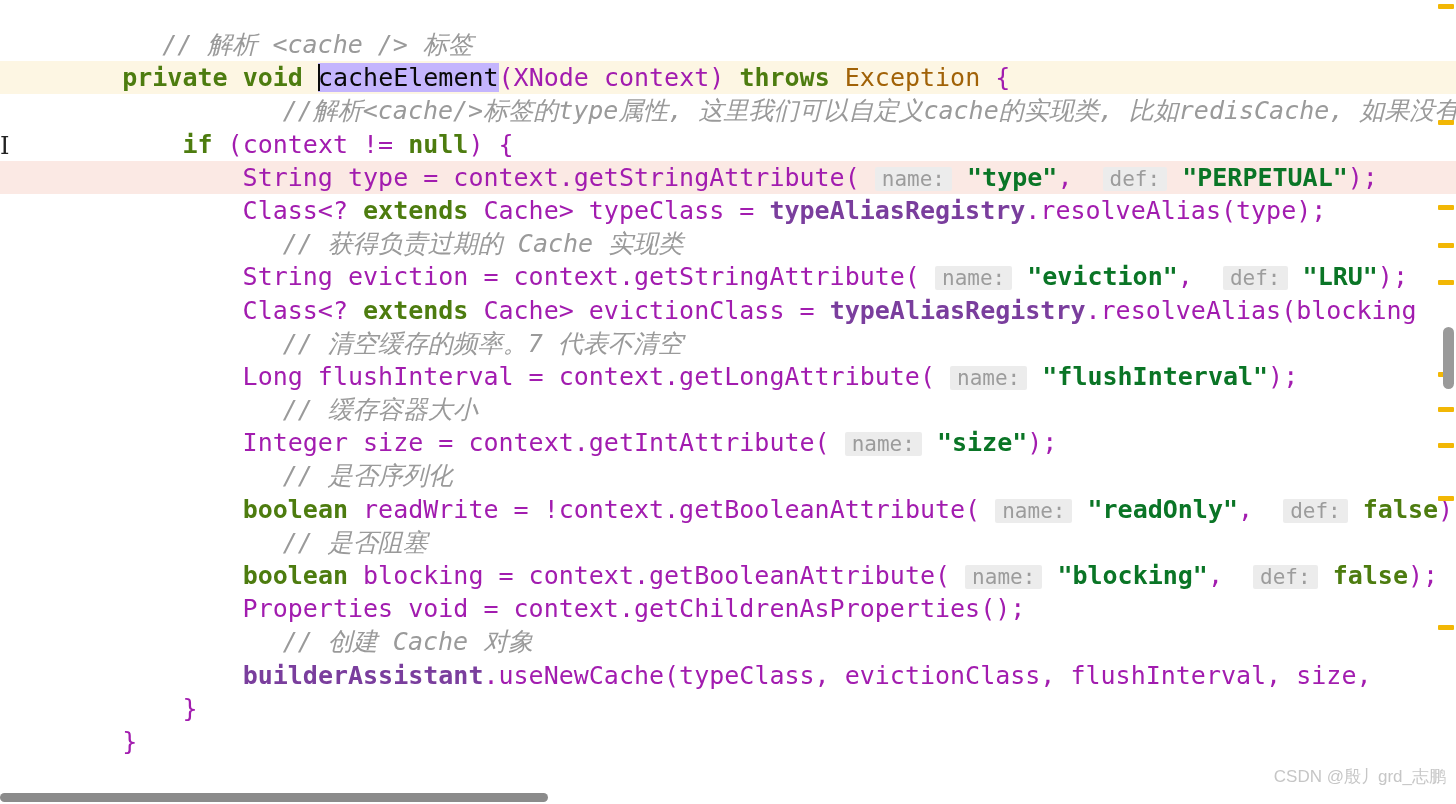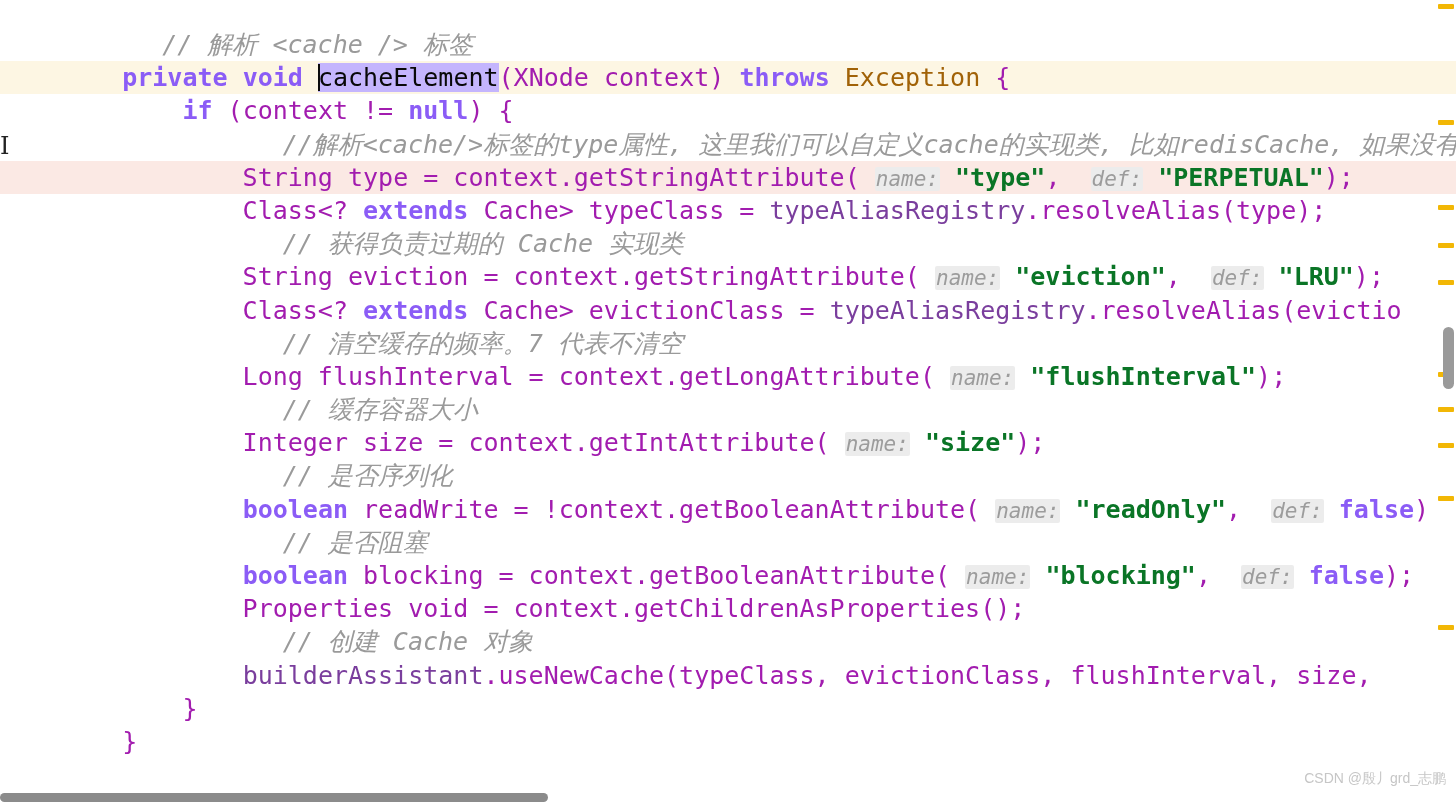--- a/index.html
+++ b/index.html
@@ -62,26 +62,26 @@
     top: 0;
     width: 1px;
     background: #d8d8d8;
     z-index: 1;
   }
   .guide.g1 { left: 67px; }
   .guide.g2 { left: 132px; }
   .guide.g3 { left: 196px; }
 
   
-  .kw      { color: #8b5cf6; font-weight: bold; }
+  .kw      { color: #4d7c0f; font-weight: bold; }
   .cmt     { color: #9a9a9a; font-style: italic; margin-left: 40px; }
   .str     { color: #0a7526; font-weight: bold; }
-  .field   { color: #7a3e9d; font-weight: normal; }
+  .field   { color: #7a3e9d; font-weight: bold; }
   .dim     { color: #a16207; }
-  .hint    { color: #9c9c9c; background: #ececec; border-radius: 2px; padding: 0 1px; font-size: 21px; font-style: italic; }
+  .hint    { color: #9c9c9c; background: #ececec; border-radius: 2px; padding: 0 7px; font-size: 21px; }
   .plain   { color: #a21caf; }
   .caret-ident {
     background: #c4b5fd;
   }
 
   
   .caret {
     display: inline-block;
     width: 2px;
     height: 27px;
@@ -150,45 +150,45 @@
     font-family: "DejaVu Serif", serif;
     line-height: 1;
   }
 
   
   .watermark {
     position: absolute;
     right: 10px;
     bottom: 16px;
     font-family: "Liberation Sans", sans-serif;
-    font-size: 14px;
+    font-size: 17px;
     color: #c6c6c6;
     z-index: 11;
     white-space: nowrap;
   }
 </style>
 </head>
 <body>
 
 <div id="editor">
 
   <div class="code-area">
     <div class="guide g1"></div>
     <div class="guide g2"></div>
     <div class="guide g3"></div>
     <div id="lines-root" style="margin-top: 28px;">
         <div class="line"><span class="txt"><span class="plain">    </span><span class="cmt">// 解析 &lt;cache /&gt; 标签</span></span></div>
         <div class="line hl-caret"><span class="txt"><span class="plain">    </span><span class="kw">private</span><span class="plain"> </span><span class="kw">void</span><span class="plain"> </span><span class="caret"></span><span class="caret-ident">cacheElement</span><span class="plain">(XNode context) </span><span class="kw">throws</span><span class="plain"> </span><span class="dim">Exception</span><span class="plain"> {</span></span></div>
+        <div class="line"><span class="txt"><span class="plain">            </span><span class="cmt">//解析&lt;cache/&gt;标签的type属性, 这里我们可以自定义cache的实现类, 比如redisCache, 如果没有</span></span></div>
         <div class="line"><span class="txt"><span class="plain">        </span><span class="kw">if</span><span class="plain"> (context != </span><span class="kw">null</span><span class="plain">) {</span></span></div>
-        <div class="line"><span class="txt"><span class="plain">            </span><span class="cmt">//解析&lt;cache/&gt;标签的type属性, 这里我们可以自定义cache的实现类, 比如redisCache, 如果没有</span></span></div>
         <div class="line hl-usage"><span class="txt"><span class="plain">            String type = context.getStringAttribute( </span><span class="hint">name:</span><span class="plain"> </span><span class="str">"type"</span><span class="plain">,  </span><span class="hint">def:</span><span class="plain"> </span><span class="str">"PERPETUAL"</span><span class="plain">);</span></span></div>
         <div class="line"><span class="txt"><span class="plain">            Class&lt;? </span><span class="kw">extends</span><span class="plain"> Cache&gt; typeClass = </span><span class="field">typeAliasRegistry</span><span class="plain">.resolveAlias(type);</span></span></div>
         <div class="line"><span class="txt"><span class="plain">            </span><span class="cmt">// 获得负责过期的 Cache 实现类</span></span></div>
         <div class="line"><span class="txt"><span class="plain">            String eviction = context.getStringAttribute( </span><span class="hint">name:</span><span class="plain"> </span><span class="str">"eviction"</span><span class="plain">,  </span><span class="hint">def:</span><span class="plain"> </span><span class="str">"LRU"</span><span class="plain">);</span></span></div>
-        <div class="line"><span class="txt"><span class="plain">            Class&lt;? </span><span class="kw">extends</span><span class="plain"> Cache&gt; evictionClass = </span><span class="field">typeAliasRegistry</span><span class="plain">.resolveAlias(evictio</span></span></div>
+        <div class="line"><span class="txt"><span class="plain">            Class&lt;? </span><span class="kw">extends</span><span class="plain"> Cache&gt; evictionClass = </span><span class="field">typeAliasRegistry</span><span class="plain">.resolveAlias(blocking</span></span></div>
         <div class="line"><span class="txt"><span class="plain">            </span><span class="cmt">// 清空缓存的频率。7 代表不清空</span></span></div>
         <div class="line"><span class="txt"><span class="plain">            Long flushInterval = context.getLongAttribute( </span><span class="hint">name:</span><span class="plain"> </span><span class="str">"flushInterval"</span><span class="plain">);</span></span></div>
         <div class="line"><span class="txt"><span class="plain">            </span><span class="cmt">// 缓存容器大小</span></span></div>
         <div class="line"><span class="txt"><span class="plain">            Integer size = context.getIntAttribute( </span><span class="hint">name:</span><span class="plain"> </span><span class="str">"size"</span><span class="plain">);</span></span></div>
         <div class="line"><span class="txt"><span class="plain">            </span><span class="cmt">// 是否序列化</span></span></div>
         <div class="line"><span class="txt"><span class="plain">            </span><span class="kw">boolean</span><span class="plain"> readWrite = !context.getBooleanAttribute( </span><span class="hint">name:</span><span class="plain"> </span><span class="str">"readOnly"</span><span class="plain">,  </span><span class="hint">def:</span><span class="plain"> </span><span class="kw">false</span><span class="plain">)</span></span></div>
         <div class="line"><span class="txt"><span class="plain">            </span><span class="cmt">// 是否阻塞</span></span></div>
         <div class="line"><span class="txt"><span class="plain">            </span><span class="kw">boolean</span><span class="plain"> blocking = context.getBooleanAttribute( </span><span class="hint">name:</span><span class="plain"> </span><span class="str">"blocking"</span><span class="plain">,  </span><span class="hint">def:</span><span class="plain"> </span><span class="kw">false</span><span class="plain">);</span></span></div>
         <div class="line"><span class="txt"><span class="plain">            Properties void = context.getChildrenAsProperties();</span></span></div>
         <div class="line"><span class="txt"><span class="plain">            </span><span class="cmt">// 创建 Cache 对象</span></span></div>

